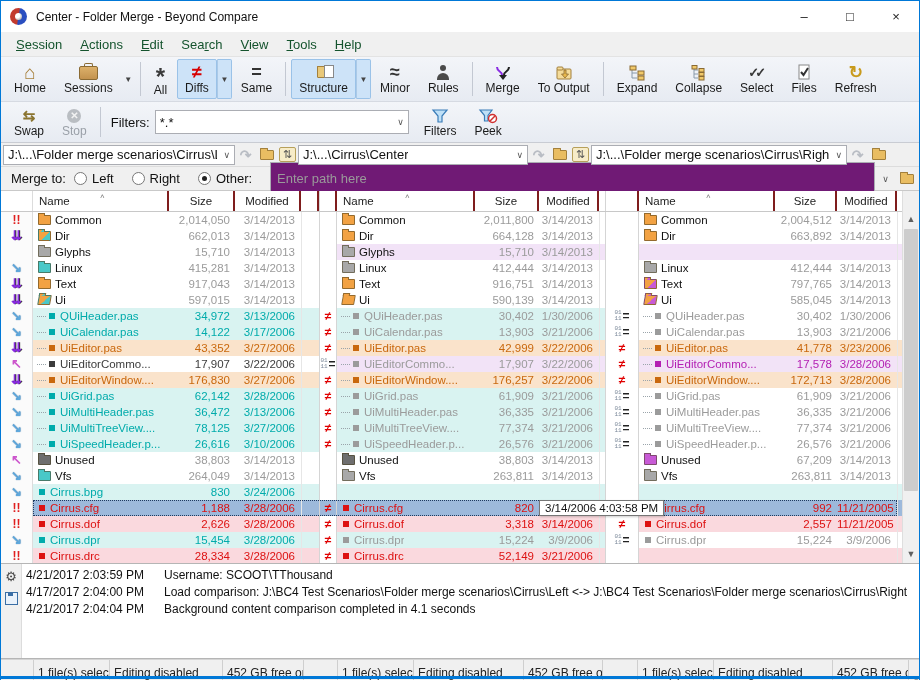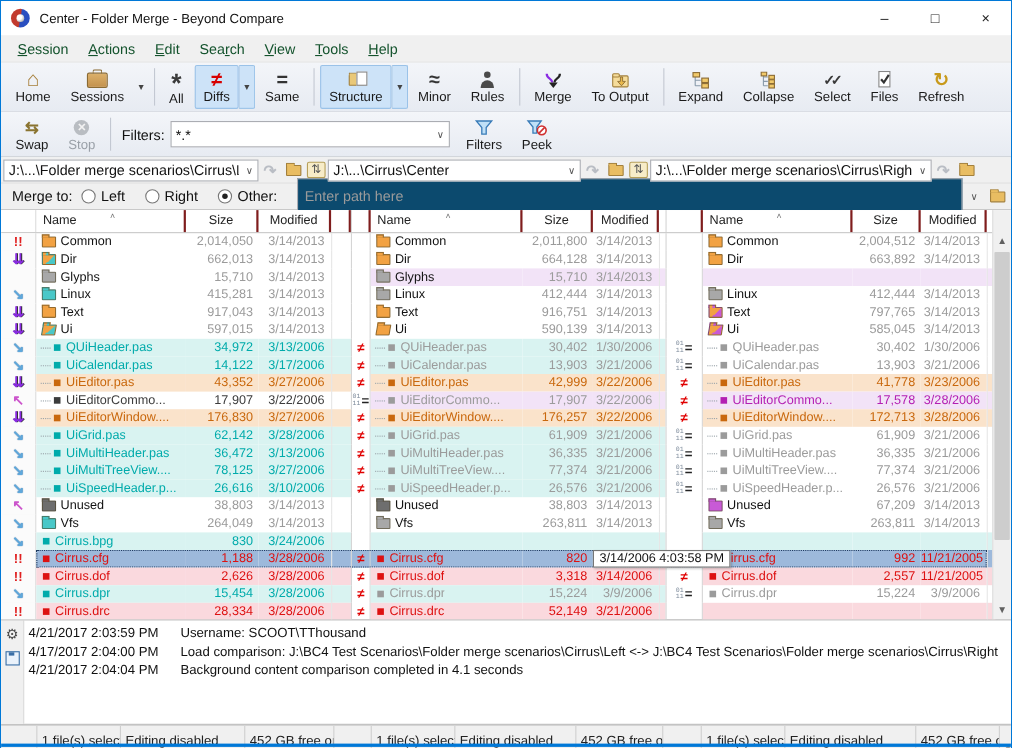--- a/index.html
+++ b/index.html
@@ -68,21 +68,21 @@
   .pcombo{height:20px;box-sizing:border-box;}
   .mini-btn{display:flex;align-items:center;justify-content:center;width:19px;height:19px;margin:0 1px;}
   .curv{color:#b9bdc4;font-size:14px;font-weight:bold;}
   .updn{font-size:11px;color:#555;background:#f7ecc8;border:1px solid #b7a05a;width:15px;height:13px;line-height:13px;text-align:center;border-radius:2px;}
 
   .mergerow{height:23px;display:flex;align-items:center;background:#f0f0f0;border-bottom:1px solid #c9c9c9;padding:0 2px;}
   .mlabel{font-size:13px;color:#111;margin:0 8px 0 8px;}
   .radio{display:flex;align-items:center;margin-right:18px;font-size:13px;color:#111;}
   .rdot{width:13px;height:13px;border-radius:50%;border:1px solid #777;background:#fff;margin-right:5px;position:relative;box-sizing:border-box;}
   .rdot.on::after{content:"";position:absolute;left:3px;top:3px;width:5px;height:5px;border-radius:50%;background:#222;}
-  .mergeinput{flex:1;height:21px;background:#0c4a6e;border:1px solid #abadb3;display:flex;align-items:center;
+  .mergeinput{flex:1;height:21px;background:#701a75;border:1px solid #abadb3;display:flex;align-items:center;
               font-size:13px;color:#9a9a9a;padding:16px 6px;box-sizing:border-box;}
 
   
   .treewrap{position:relative;height:372px;border-bottom:1px solid #b5b5b5;overflow:hidden;background:#fff;}
   .grid{width:904px;}
   .trow{display:grid;grid-template-columns:32px 136px 66px 66px 18px 18px 138px 64px 60px 6px 34px 136px 62px 60px 8px;
         height:16px;line-height:16px;font-size:11.5px;position:relative;}
   .thead{height:20px;line-height:20px;border-bottom:1px solid #c8c8c8;background:#fff;font-size:11.5px;color:#222;}
   .thead .hc{position:relative;padding-left:6px;box-sizing:border-box;border-right:2px solid #7f1d1d;}
   .thead .hc.ctr{text-align:center;padding-left:0;}

